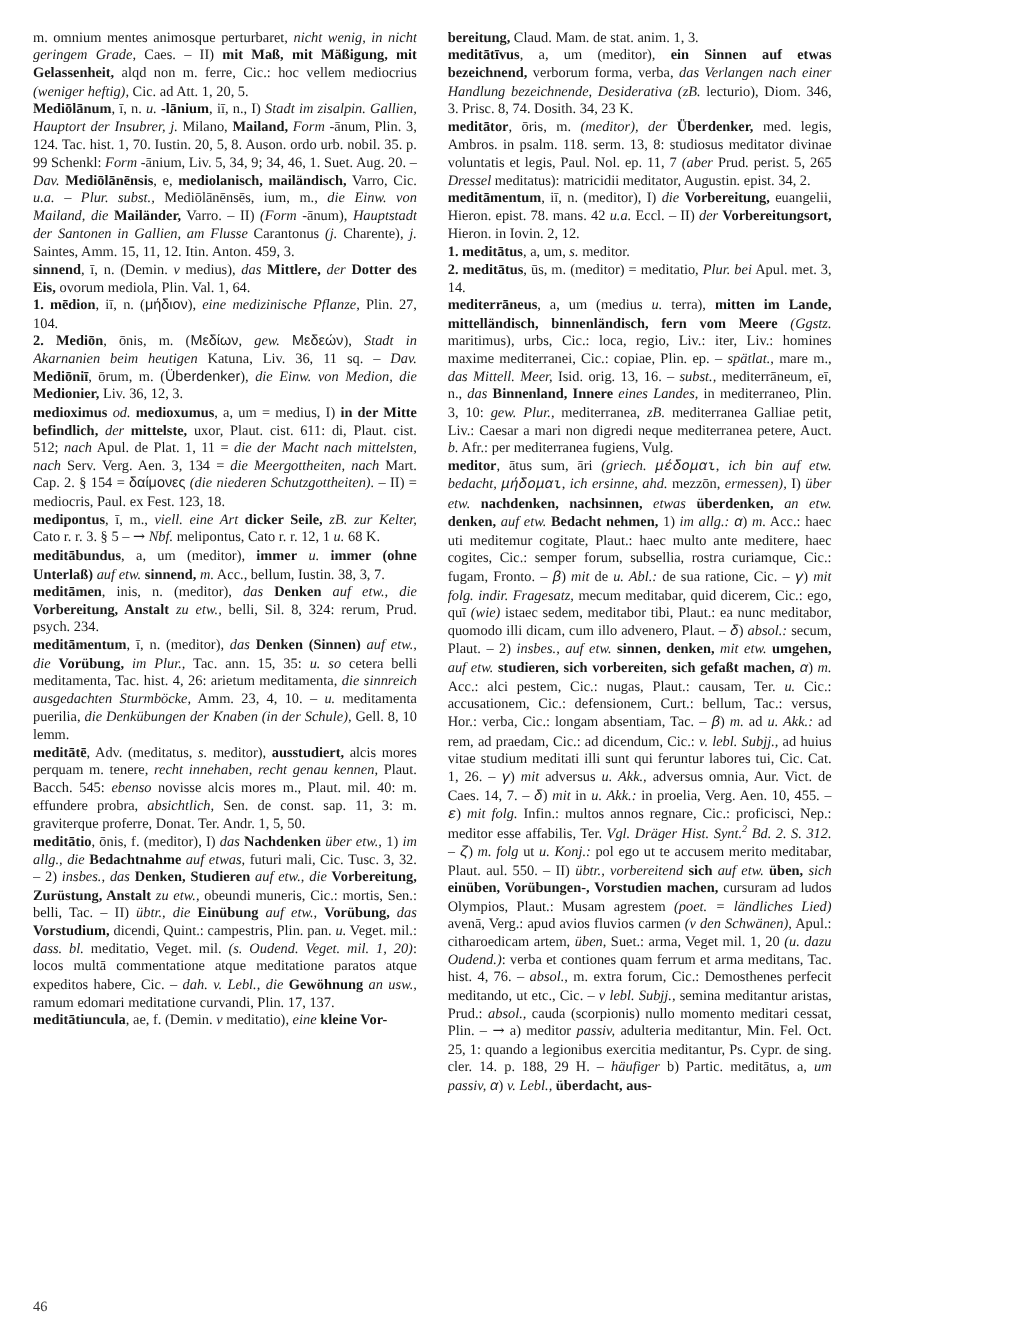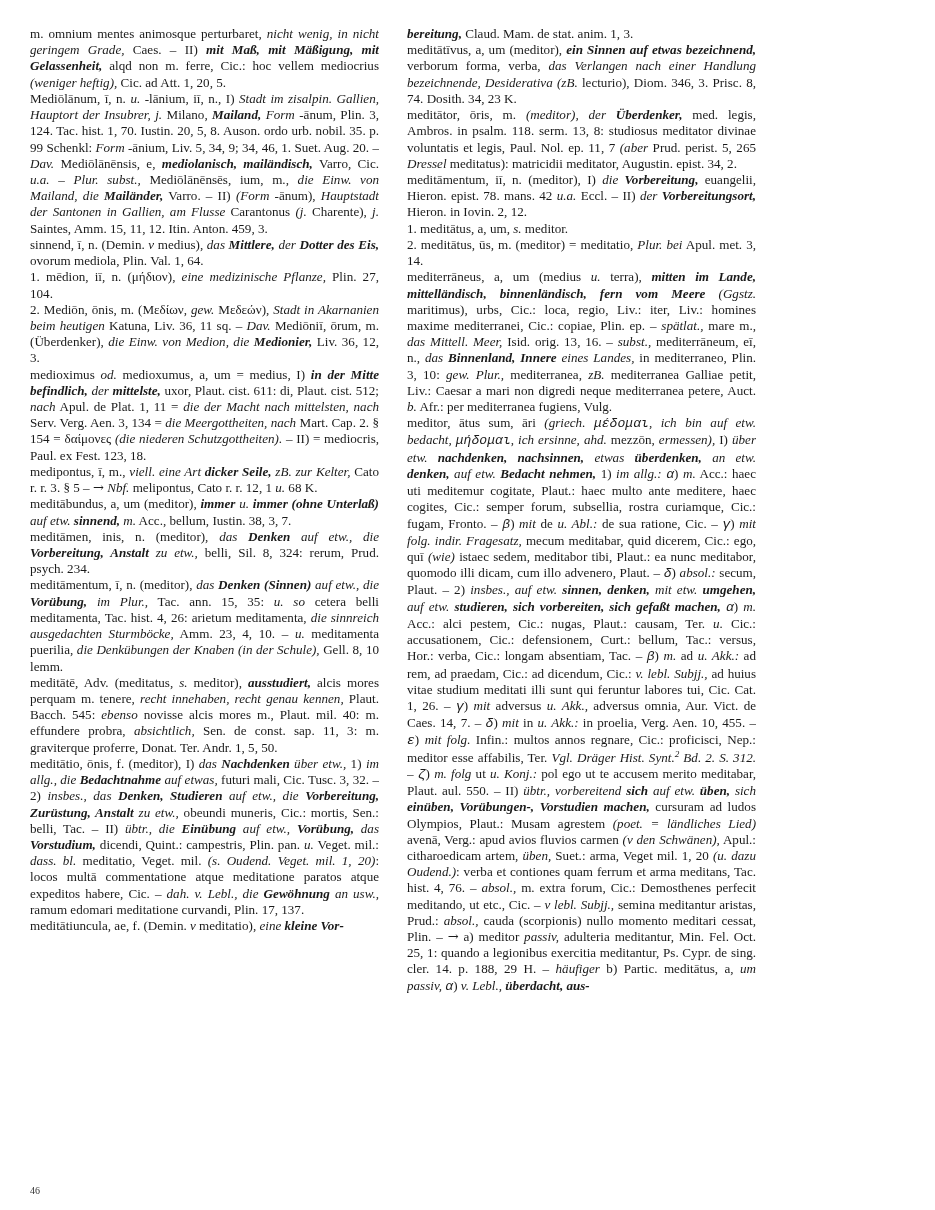--- a/index.html
+++ b/index.html
@@ -38,33 +38,33 @@
     hyphens: none;
     overflow: hidden;
   }
   .entry {
     margin: 0;
     padding: 0;
     text-indent: 0;
   }
   .entry + .entry { margin-top: 0; }
   
-  b, .hw { font-weight: normal; font-style: normal; }
+  b, .hw { font-weight: bold; font-style: normal; }
   
   i, .g { font-style: italic; font-weight: normal; }
   
-  .bi { font-style: italic; font-weight: bold; }
-  .gr { font-family: Liberation Serif, serif; font-style: normal; }
+  .bi { font-weight: bold; }
+  .gr { font-family: Liberation Sans, sans-serif; font-style: normal; }
   .gri { font-family: Liberation Mono, monospace; font-style: italic; }
   sup { font-size: 0.7em; vertical-align: super; line-height: 0; }
   #pagenum {
     position: absolute;
     left: 30px;
     bottom: 14px;
-    font-size: 10px;
+    font-size: 13px;
     color: #333;
     font-family: "Liberation Serif", serif;
   }
   .arrow { font-family: "DejaVu Serif", serif; }
 </style>
 </head>
 <body>
 
 <div id="page">
   <div id="columns">

